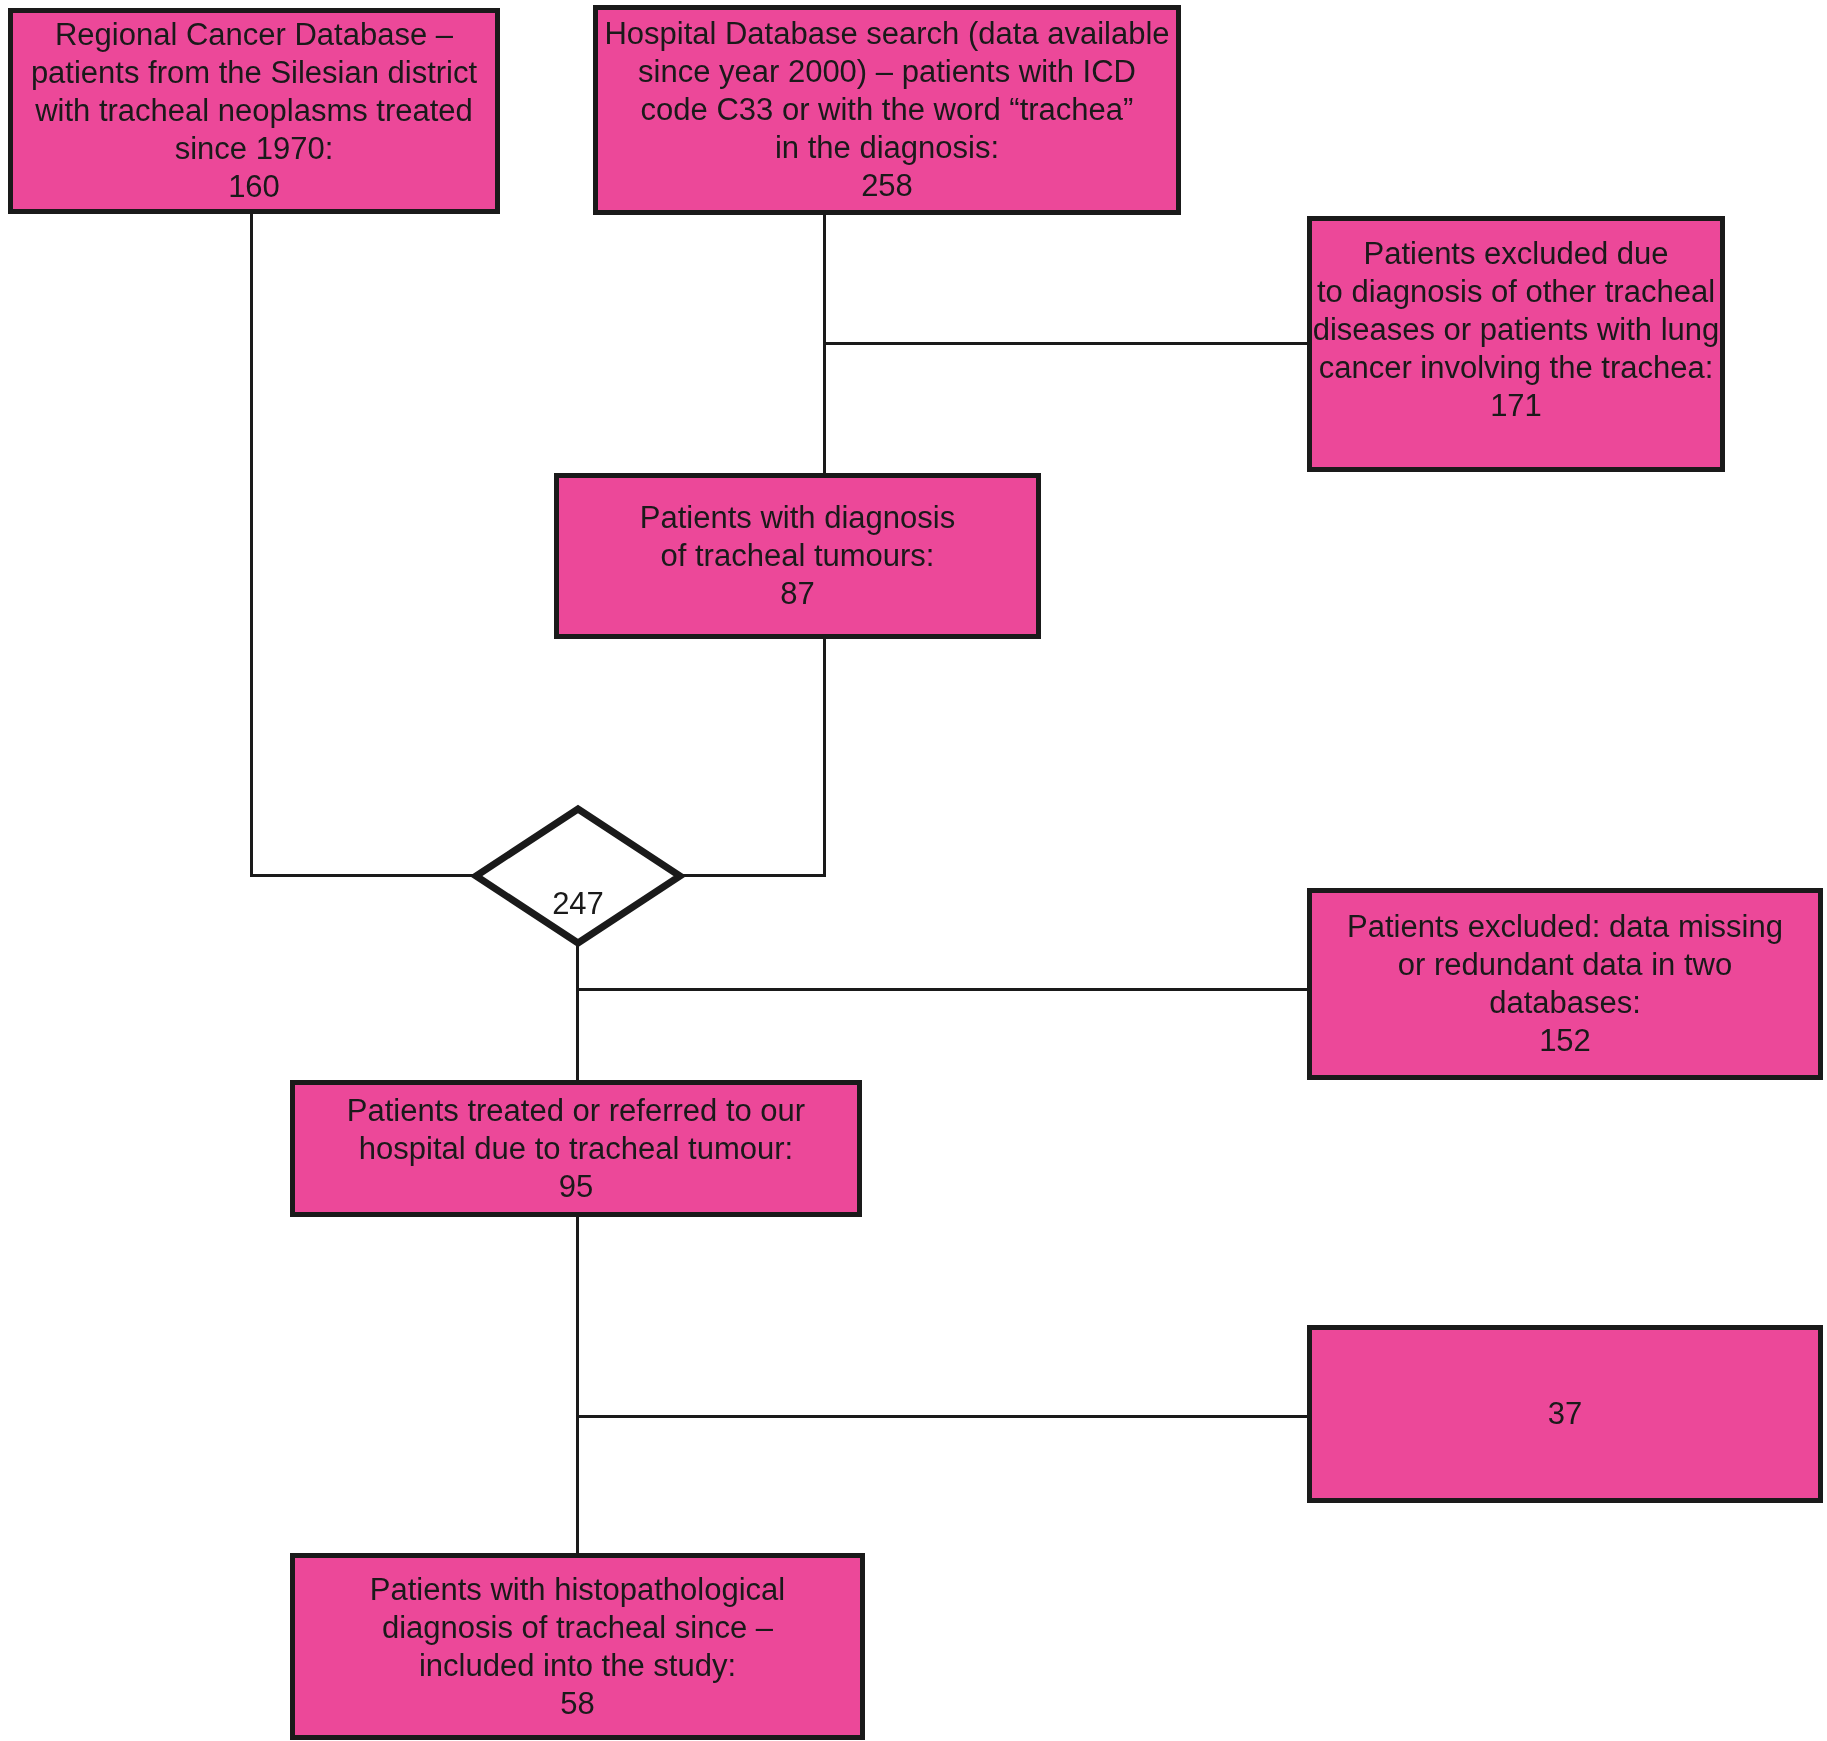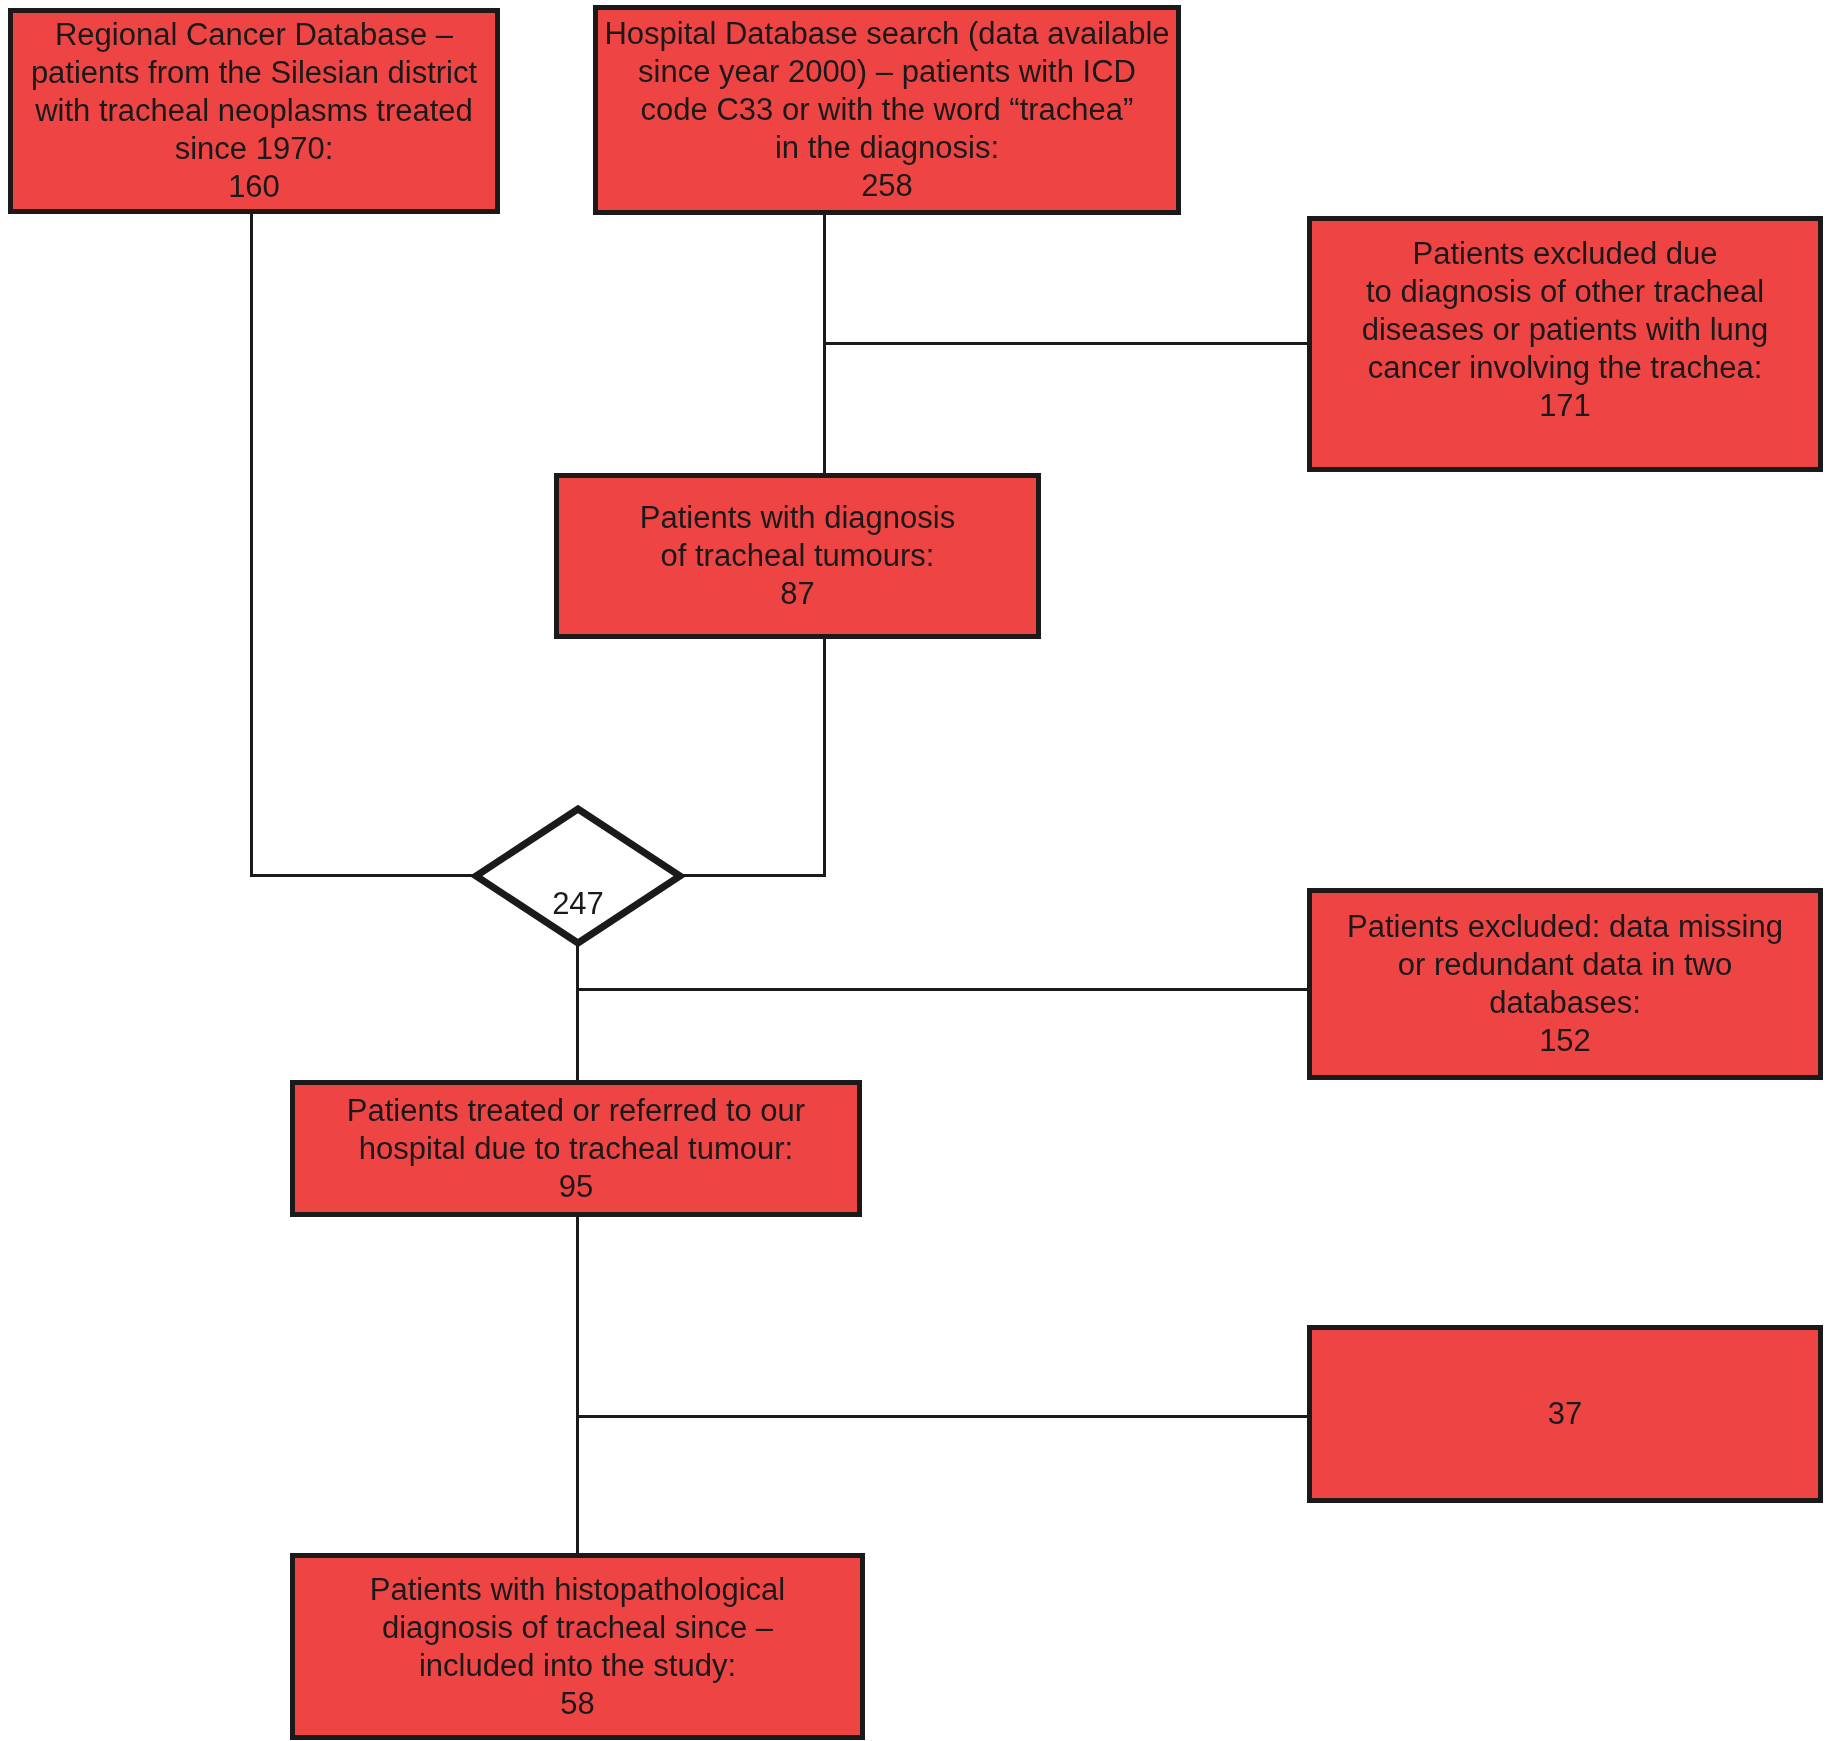--- a/index.html
+++ b/index.html
@@ -13,21 +13,21 @@
     overflow: hidden;
   }
   .line {
     position: absolute;
     background: #1a1a1a;
   }
   .node {
     position: absolute;
     box-sizing: border-box;
     border: 5px solid #1a1a1a;
-    background: #ef4444;
+    background: #ec4899;
     display: flex;
     flex-direction: column;
     justify-content: center;
     align-items: center;
     text-align: center;
     font-size: 31px;
     line-height: 38px;
   }
   .node.align-top { justify-content: flex-start; padding-top: 14px; }
   .node .label { white-space: pre-line; display: block; }
@@ -72,21 +72,21 @@
   </div>
 
   <div class="node" style="left:593px; top:5px; width:588px; height:210px;">
     <div class="label">Hospital Database search (data available
 since year 2000) – patients with ICD
 code C33 or with the word “trachea”
 in the diagnosis:</div>
     <div class="count">258</div>
   </div>
 
-  <div class="node align-top" style="left:1307px; top:216px; width:516px; height:256px;">
+  <div class="node align-top" style="left:1307px; top:216px; width:418px; height:256px;">
     <div class="label">Patients excluded due
 to diagnosis of other tracheal
 diseases or patients with lung
 cancer involving the trachea:</div>
     <div class="count">171</div>
   </div>
 
   <div class="node" style="left:554px; top:473px; width:487px; height:166px;">
     <div class="label">Patients with diagnosis
 of tracheal tumours:</div>

